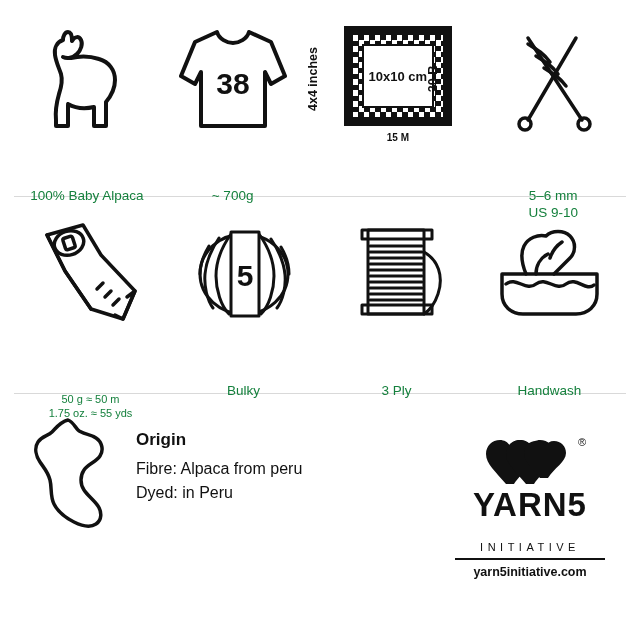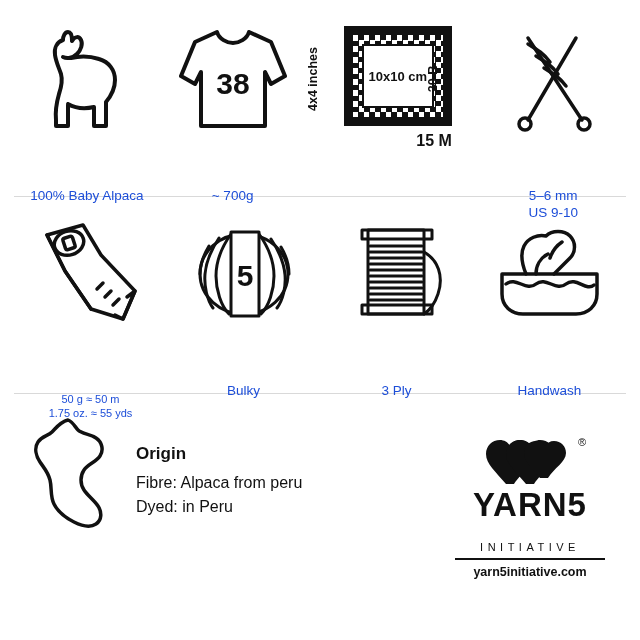--- a/index.html
+++ b/index.html
@@ -48,21 +48,21 @@
   .art {
     display: flex;
     align-items: center;
     justify-content: center;
     height: 118px;
   }
   .caption {
     text-align: center;
     font-size: 13.5px;
     line-height: 1.25;
-    color: #1d4ed8;
+    color: #15803d;
     margin-top: 6px;
     white-space: pre-line;
   }
   .caption-sm {
     font-size: 11px;
     margin-top: 16px;
   }
 
   
   .gauge-wrap {
@@ -119,37 +119,37 @@
     font-weight: 700;
     transform: rotate(-90deg);
     transform-origin: 45px 45px;
     text-align: center;
   }
   .gauge-bottom {
     position: absolute;
     left: 36px;
     top: 112px;
     width: 108px;
-    text-align: right;
-    font-size: 16px;
+    text-align: center;
+    font-size: 10px;
     font-weight: 700;
   }
 
   
   .origin-row {
     display: flex;
     align-items: flex-start;
     padding: 20px 22px 0 22px;
     box-sizing: border-box;
     height: 190px;
   }
   .origin-map { width: 108px; flex: 0 0 108px; }
   .origin-text {
     margin-left: 6px;
-    margin-top: 30px;
+    margin-top: 16px;
     flex: 1 1 auto;
   }
   .origin-title {
     font-size: 17px;
     font-weight: 700;
     margin-bottom: 7px;
   }
   .origin-line {
     font-size: 16px;
     line-height: 1.5;

